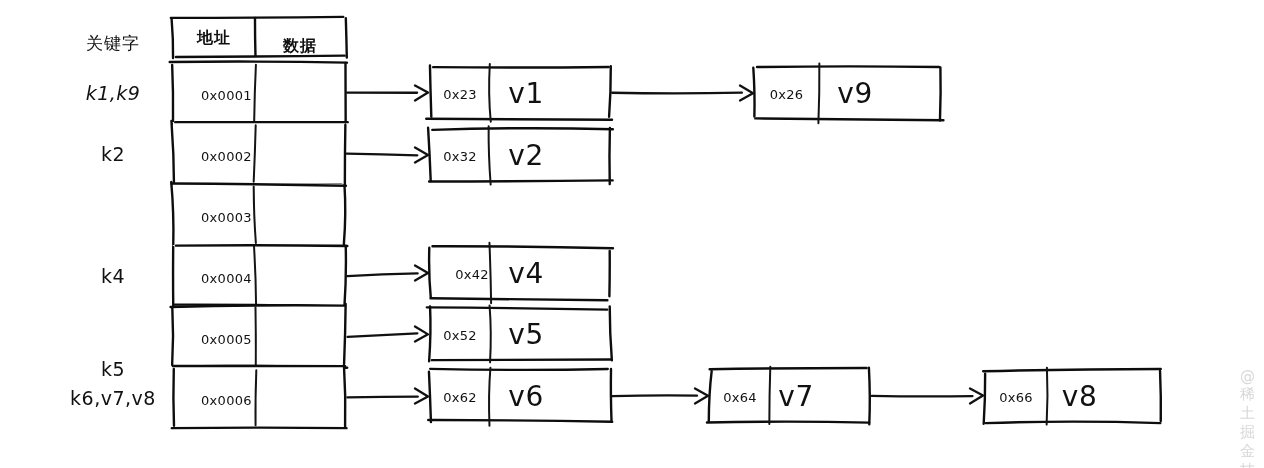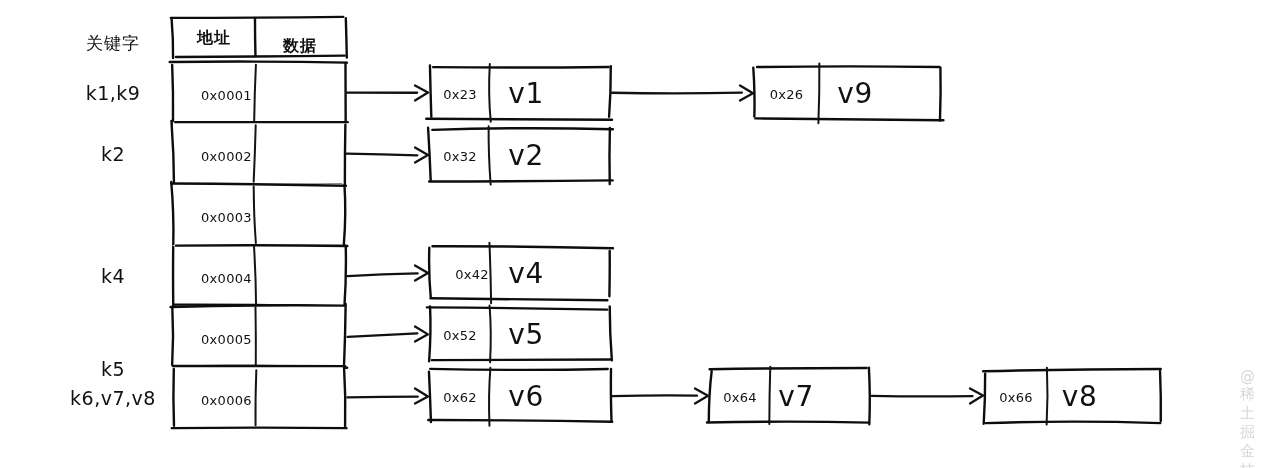--- a/index.html
+++ b/index.html
@@ -287,21 +287,21 @@
         </g>
         <path d="M 1046.9211253649187 367.6652051458439 Q 1048.1750073447706 396.309954167488 1046.6299598221806 424.5846063141639" class="sketch-stroke-thin"></path>
       </g>
     </svg>
 
   <div id="text-layer">
       <div class="txt corner-label" style="left: 113px; top: 43px;">关键字</div>
       <div class="txt col-header" style="left: 214px; top: 38px;">地址</div>
       <div class="txt col-header" style="left: 300px; top: 38px; margin-top: 8px;">数据</div>
       <div class="txt addr-text" style="left: 185px; top: 94.5px;">0x0001</div>
-      <div class="txt key-label" style="left: 113px; top: 92.5px;">k1,k9</div>
+      <div class="txt key-label" style="left: 113px; top: 92.5px; font-style: italic;">k1,k9</div>
       <div class="txt addr-text" style="left: 185px; top: 155.5px;">0x0002</div>
       <div class="txt key-label" style="left: 113px; top: 153.5px;">k2</div>
       <div class="txt addr-text" style="left: 185px; top: 216.5px;">0x0003</div>
       <div class="txt addr-text" style="left: 185px; top: 277.5px;">0x0004</div>
       <div class="txt key-label" style="left: 113px; top: 275.5px;">k4</div>
       <div class="txt addr-text" style="left: 185px; top: 338.5px;">0x0005</div>
       <div class="txt key-label" style="left: 113px; top: 336.5px; margin-top: 32px;">k5</div>
       <div class="txt addr-text" style="left: 185px; top: 399.5px;">0x0006</div>
       <div class="txt key-label" style="left: 113px; top: 397.5px;">k6,v7,v8</div>
       <div class="txt node-hash" style="left: 460px; top: 94px;">0x23</div>

